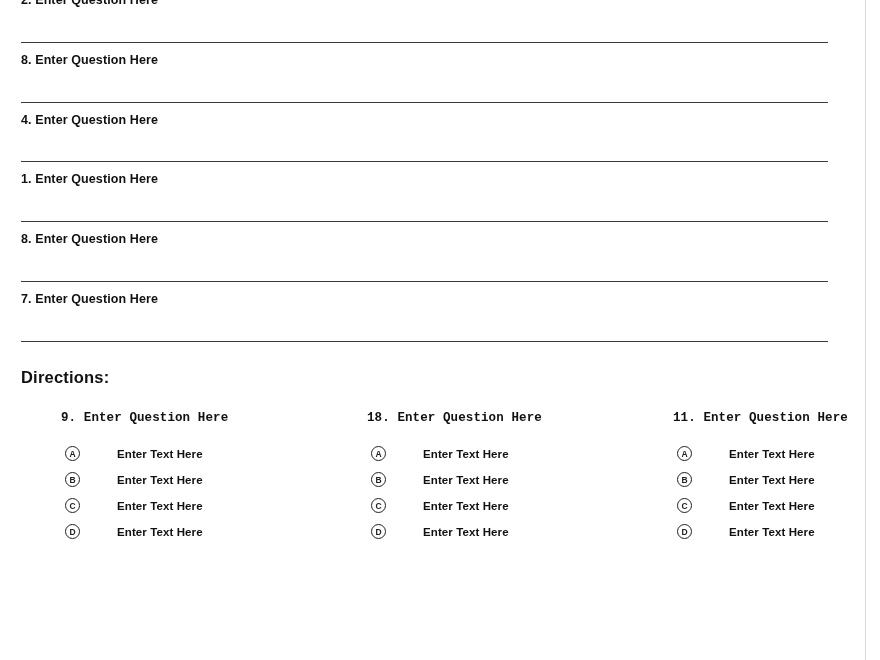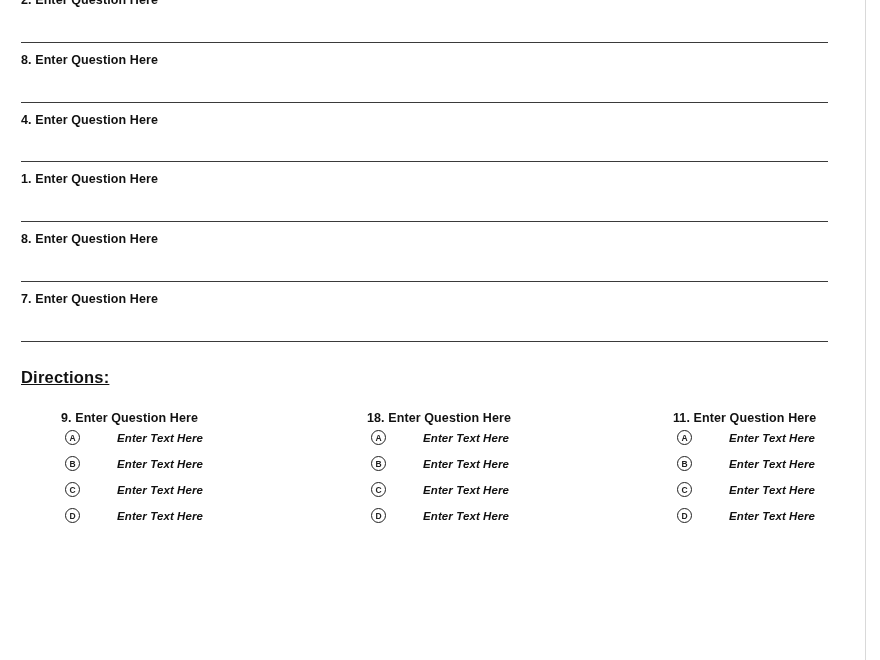--- a/index.html
+++ b/index.html
@@ -63,40 +63,41 @@
   }
 
   
   .directions {
     font-size: 16.5px;
     font-weight: bold;
     color: #111111;
     margin-top: 26px;
     margin-bottom: 0;
     letter-spacing: 0.2px;
-    text-decoration: underline;
   }
 
   
   .mc-row {
     display: flex;
     margin-top: 24px;
     padding-left: 40px;
     box-sizing: border-box;
     width: 838px;
   }
   .mc-col {
     width: 306px;
     flex: 0 0 306px;
   }
   .mc-q-label {
     font-size: 12.5px;
     font-weight: bold;
     color: #111111;
+    margin-bottom: 16px;
     letter-spacing: 0.1px;
+    font-family: Liberation Mono, monospace;
   }
   .mc-option {
     display: flex;
     align-items: center;
     height: 26px;
   }
   .bubble {
     width: 15px;
     height: 15px;
     border: 1.2px solid #222222;
@@ -110,21 +111,20 @@
     box-sizing: border-box;
     flex: 0 0 15px;
     margin-left: 4px;
   }
   .opt-text {
     font-size: 11.5px;
     font-weight: bold;
     color: #111111;
     margin-left: 37px;
     letter-spacing: 0.1px;
-    font-style: italic;
   }
 </style>
 </head>
 <body>
 
 <div class="page">
   <div class="doc-body">
 
     <div class="q-block first">
       <div class="q-label">2. Enter Question Here</div>

